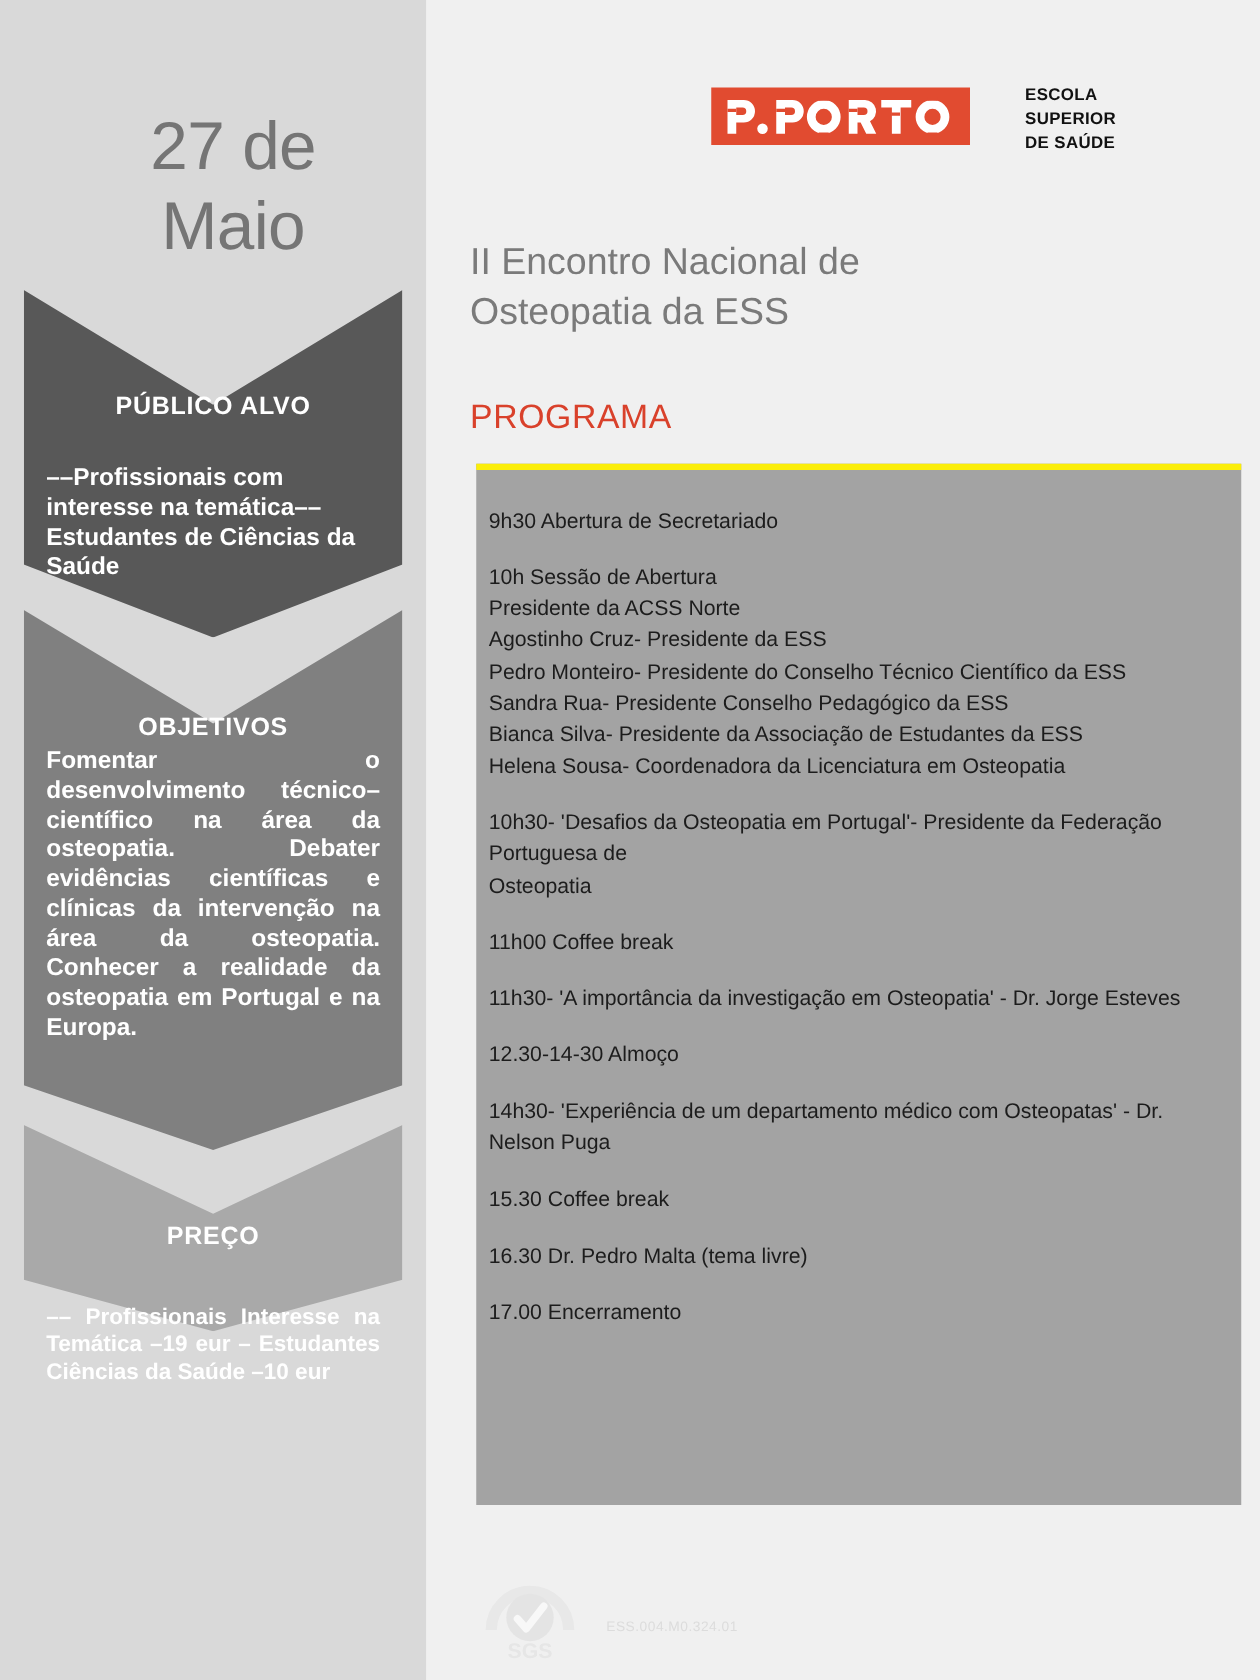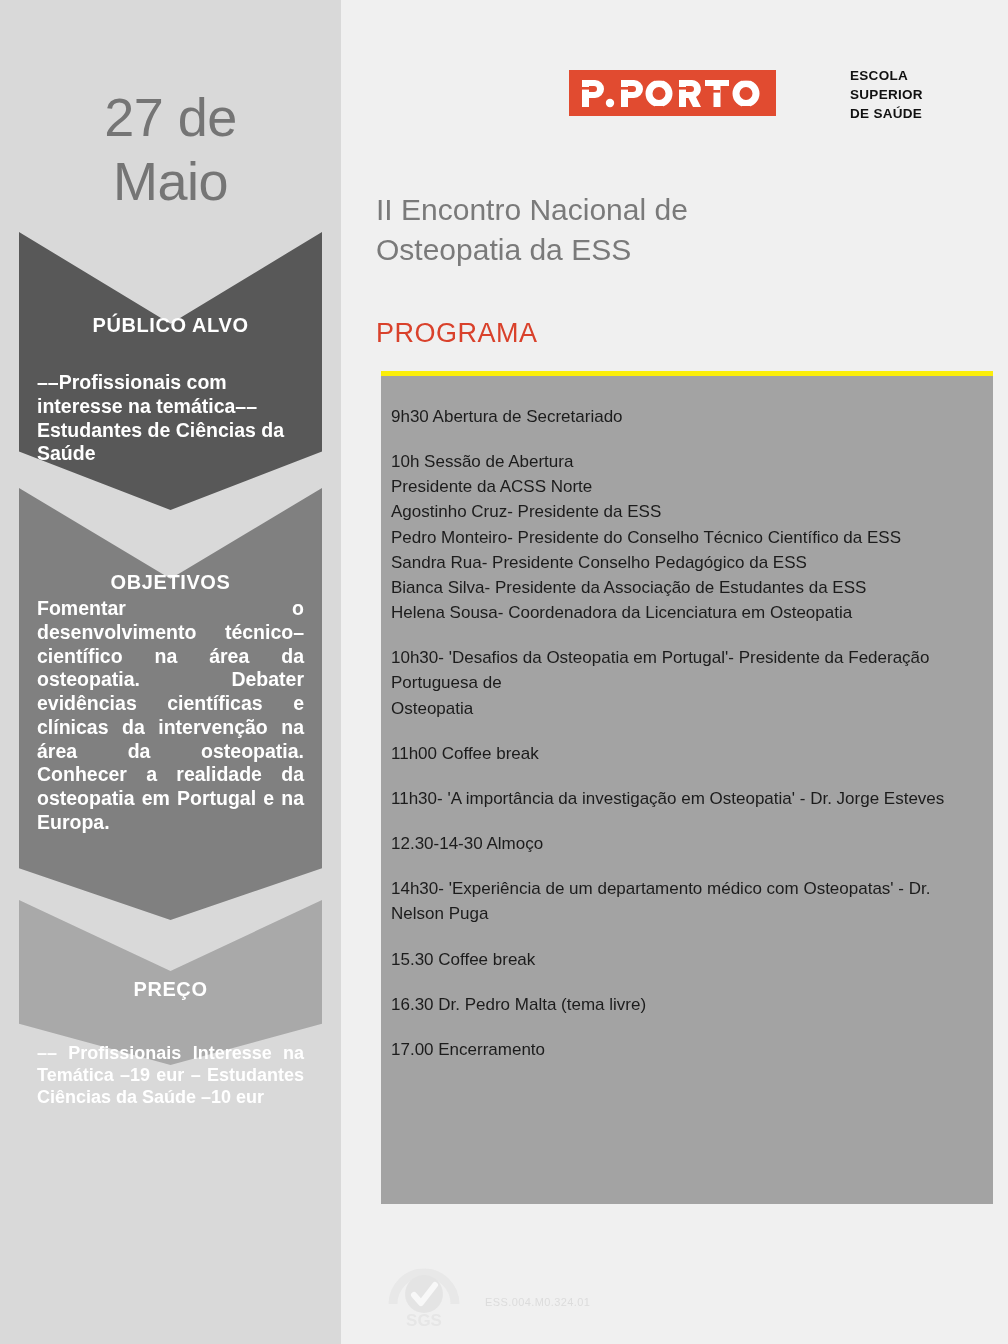--- a/index.html
+++ b/index.html
@@ -34,20 +34,21 @@
     position: absolute;
     left: 0;
     top: 86px;
     width: 341px;
     text-align: center;
     color: #757575;
     font-size: 54px;
     line-height: 1.18;
     font-weight: 400;
     letter-spacing: -0.5px;
+    padding-left: 16px;
   }
   .date-line { display: block; }
 
   
   .chev {
     position: absolute;
     left: 19px;
     width: 303px;
     box-sizing: border-box;
   }
@@ -145,21 +146,21 @@
     height: 46px;
     background: #e14b30;
     display: flex;
     align-items: center;
     justify-content: center;
   }
   .pporto-logo svg { display: block; }
 
   .escola-txt {
     position: absolute;
-    left: 509px;
+    left: 479px;
     top: 66px;
     color: #111111;
     font-size: 13.5px;
     font-weight: bold;
     line-height: 1.42;
     letter-spacing: 0.3px;
   }
 
   
   .event-title {

